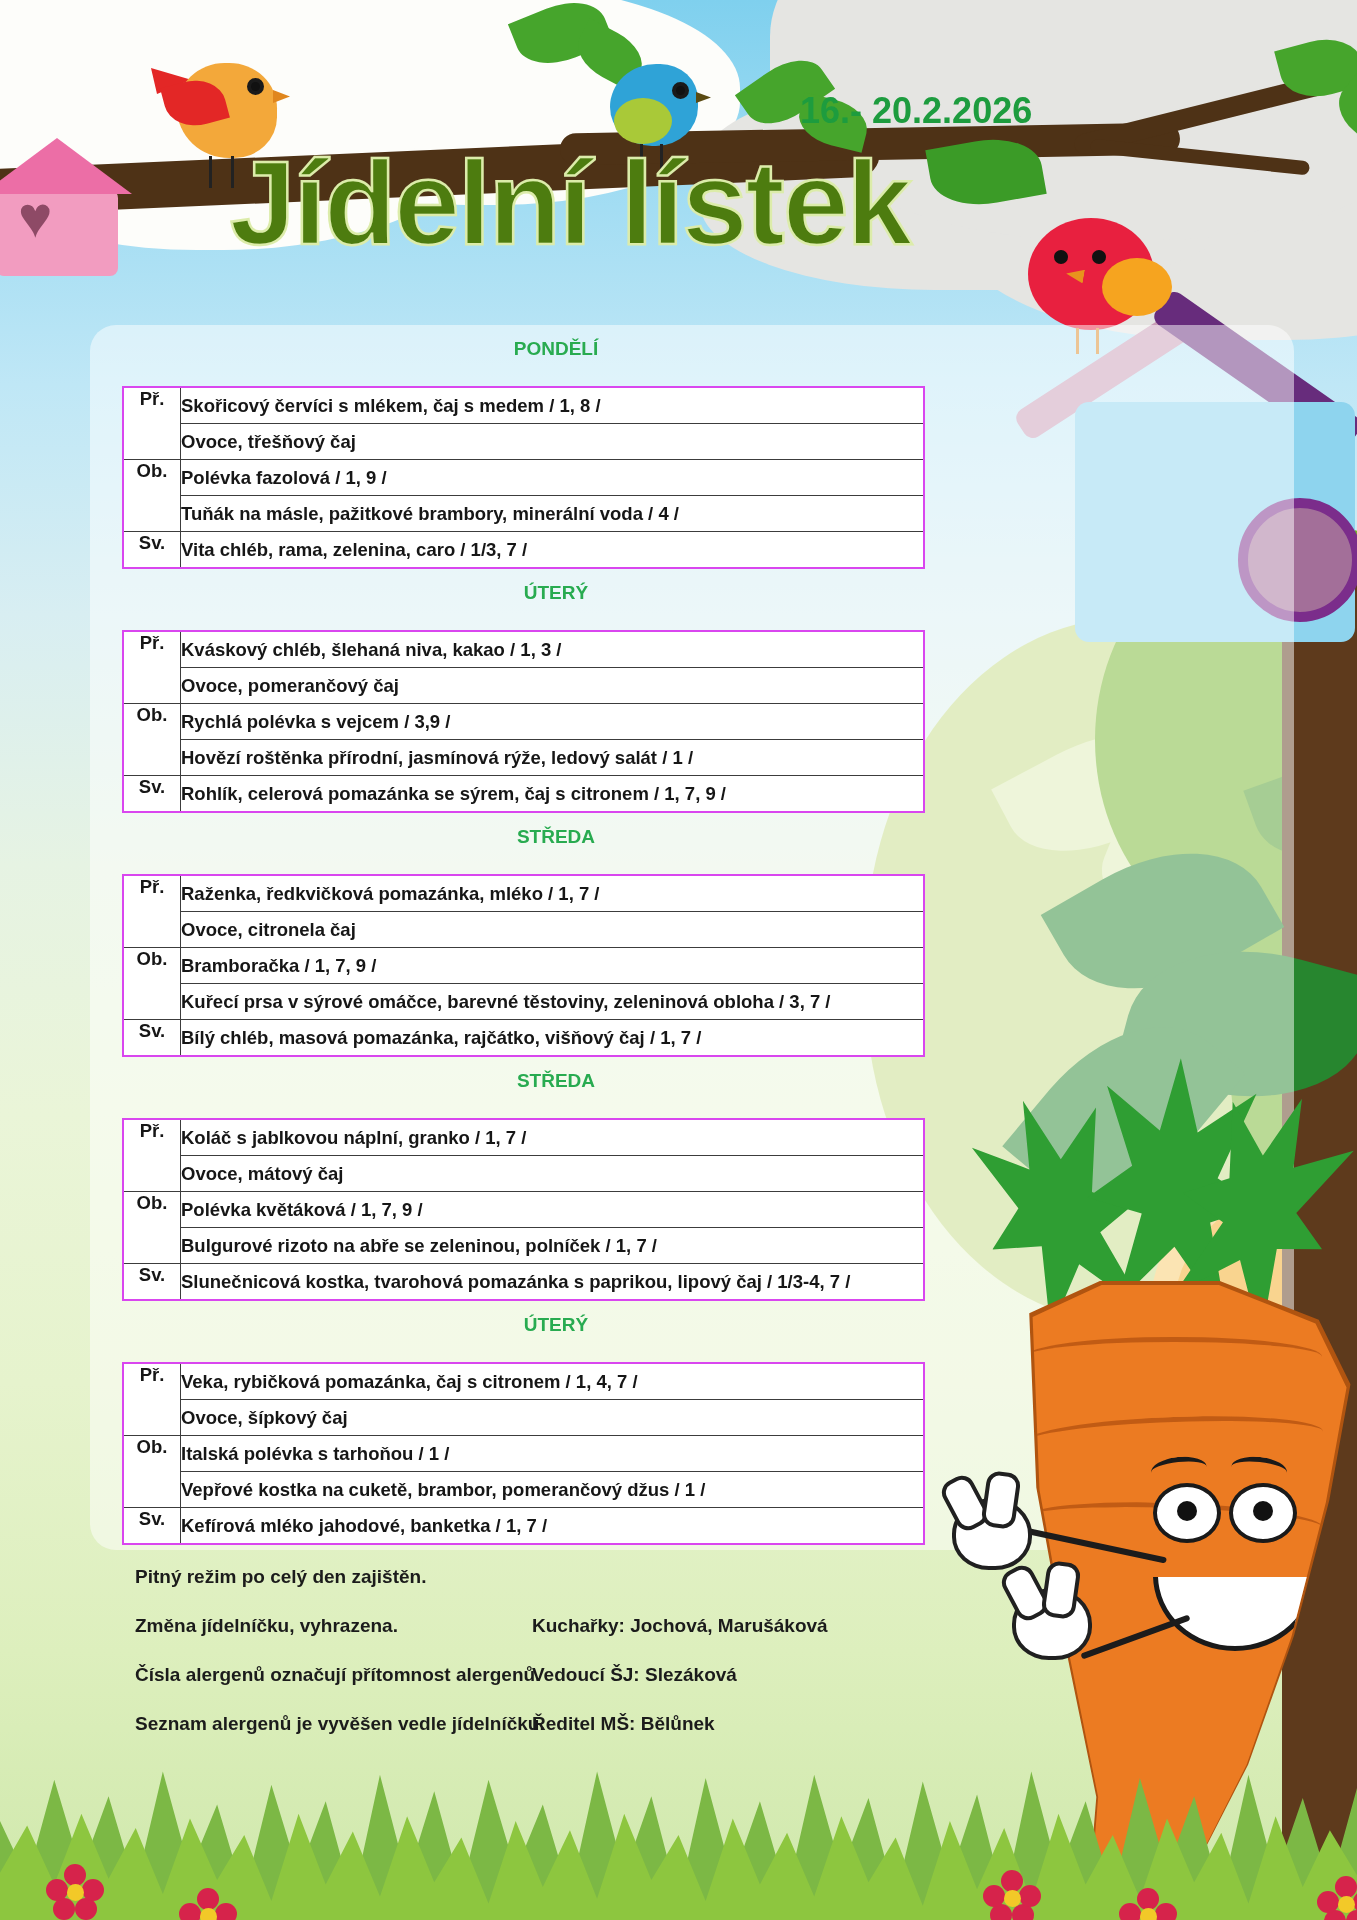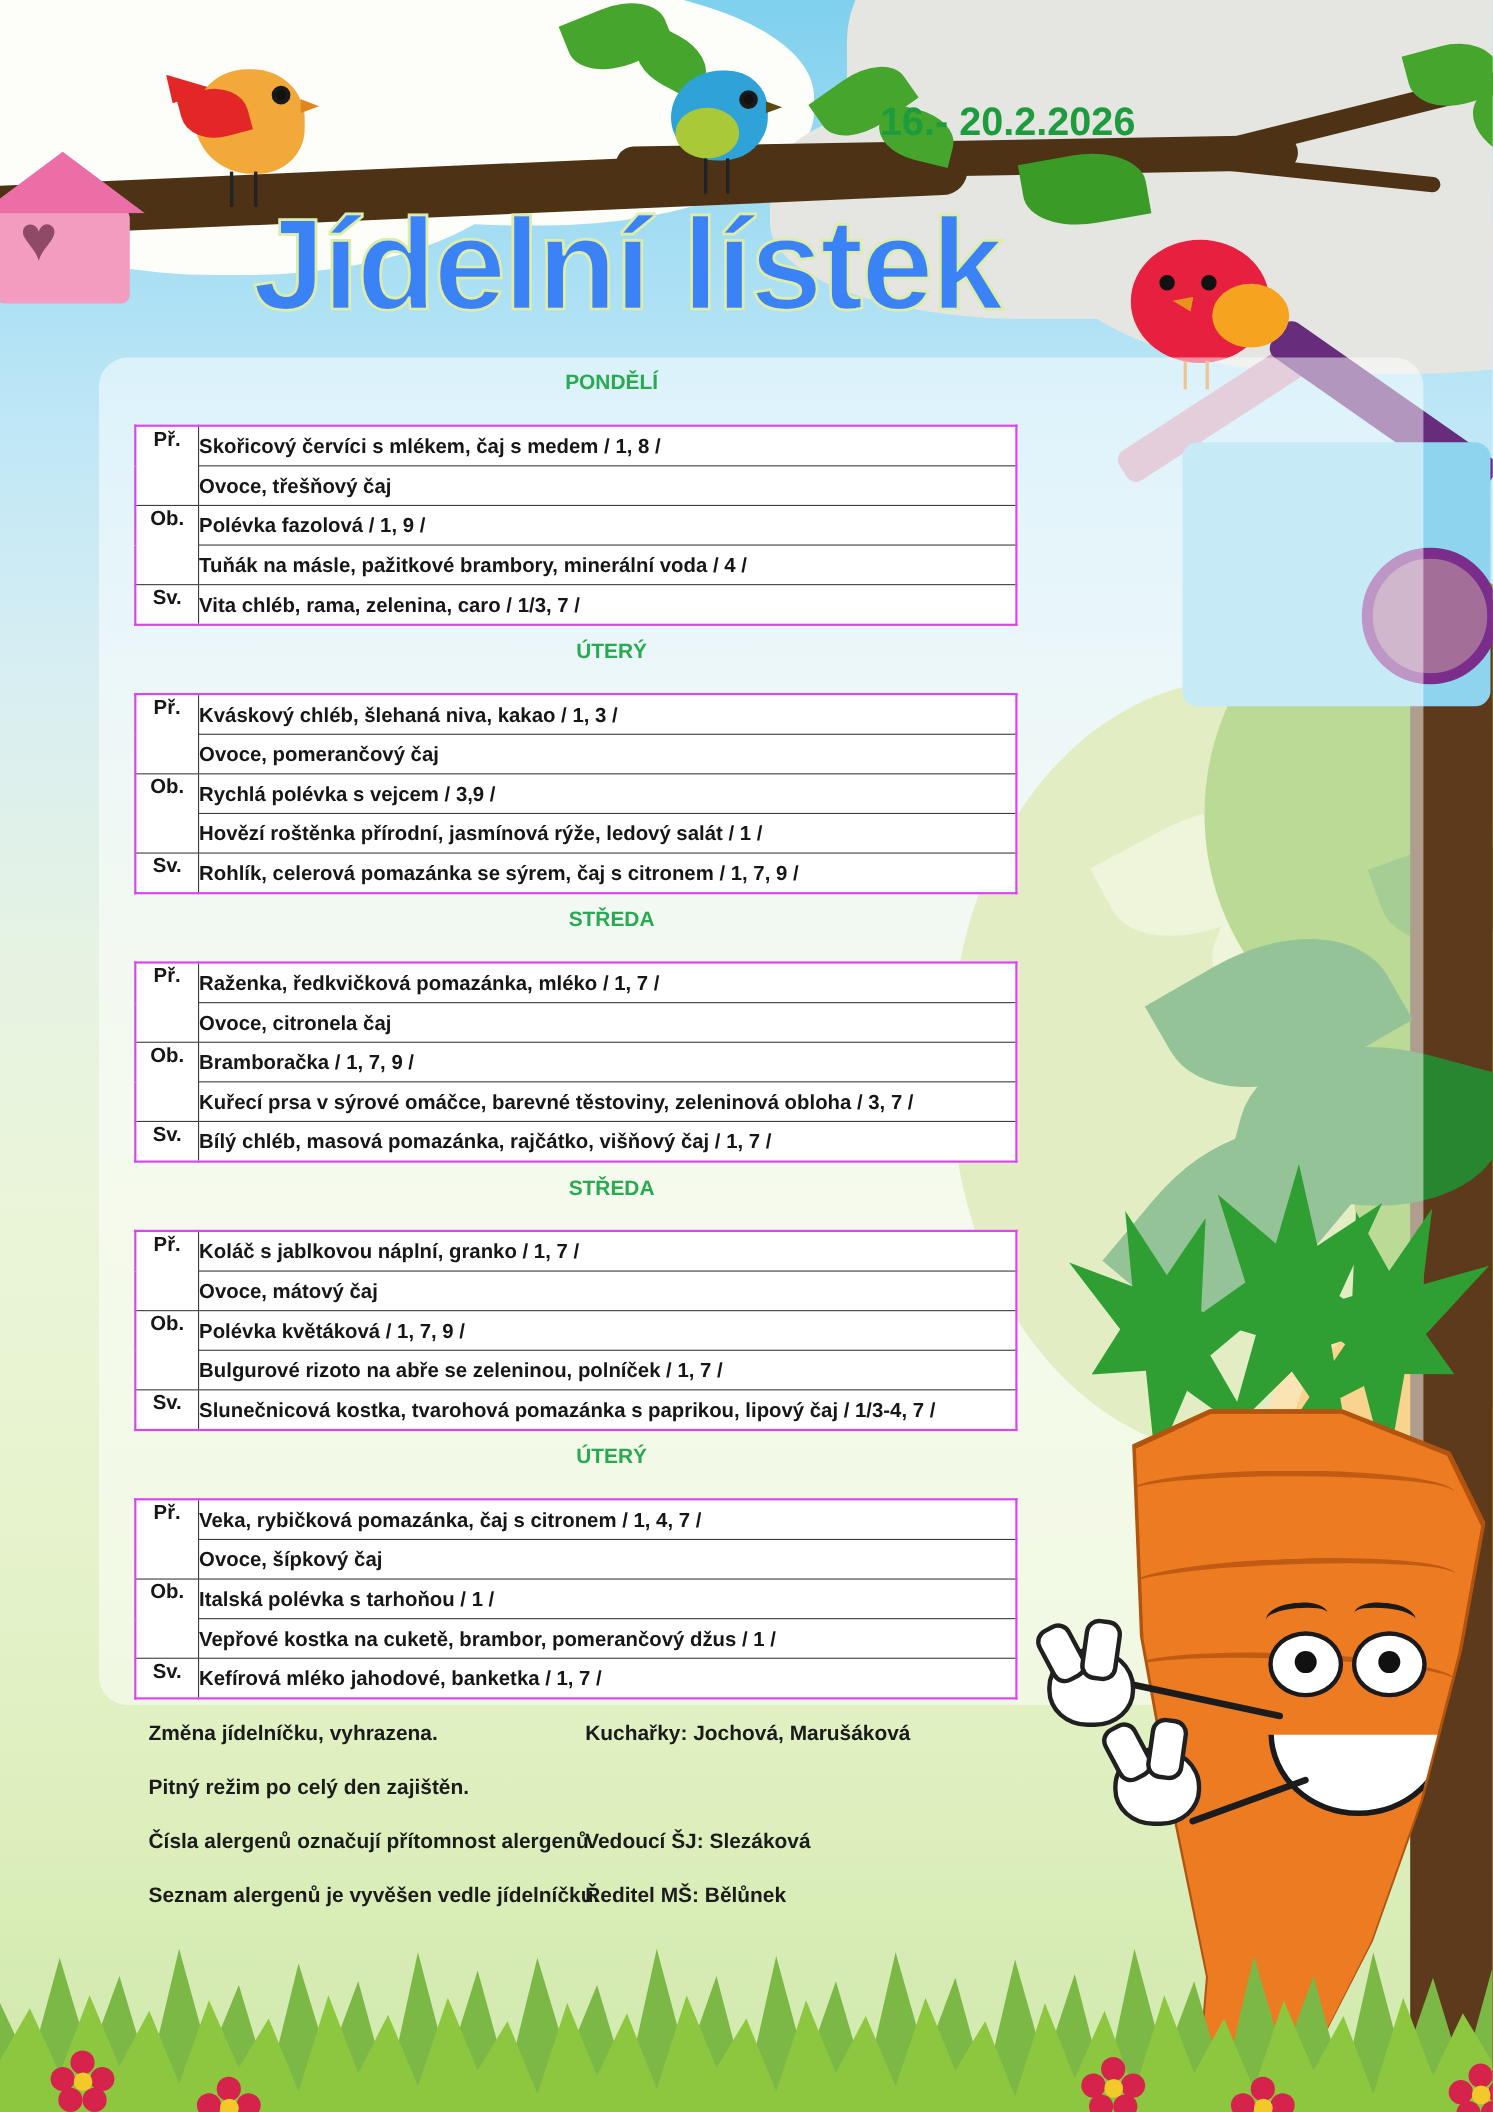--- a/index.html
+++ b/index.html
@@ -113,21 +113,21 @@
   .flower{width:60px;height:60px;}
   .petals{position:absolute;left:19px;top:2px;width:22px;height:22px;border-radius:50%;background:#d6234b;
     box-shadow:-18px 15px 0 #d6234b,18px 15px 0 #d6234b,-11px 34px 0 #d6234b,11px 34px 0 #d6234b;}
   .fcenter{position:absolute;left:22px;top:22px;width:17px;height:17px;background:#f2c928;border-radius:50%;}
   .fw1{left:45px;top:1862px;} .fw2{left:178px;top:1886px;} .fw3{left:982px;top:1868px;}
   .fw4{left:1118px;top:1886px;} .fw5{left:1316px;top:1874px;}
 
   
   .date-range{left:800px;top:90px;width:430px;font-size:36px;font-weight:bold;color:#1d9c3e;z-index:6;}
   .page-title{left:140px;top:135px;width:860px;text-align:center;z-index:6;
-    font-size:118px;font-weight:bold;letter-spacing:-2px;color:#3b82f6;margin-top:38px;
+    font-size:118px;font-weight:bold;letter-spacing:-2px;color:#4d7c0f;
     -webkit-text-stroke:2.5px #dcecaa;}
 
   
   .content{left:122px;top:338px;width:868px;z-index:7;}
   .day-title{height:22px;font-size:19px;font-weight:bold;color:#28ab50;text-align:center;margin-bottom:26px;}
   table.menu{border-collapse:collapse;width:803px;background:#fff;border:2px solid #d946ef;margin-bottom:13px;table-layout:fixed;}
   table.menu td{border:1.5px solid #3c3c3c;height:35px;font-size:18.5px;font-weight:bold;color:#161616;padding:0;white-space:nowrap;}
   td.lbl{width:56px;text-align:center;vertical-align:top;padding-top:6px;}
   td.txt{padding-left:13px;vertical-align:middle;}
 
@@ -387,25 +387,25 @@
         <td class="lbl">Sv.</td>
         <td class="txt">Kefírová mléko jahodové, banketka / 1, 7 /</td>
       </tr>
     </tbody>
       </table>
   </section>
 </div>
 
 <div class="d footer">
   <div class="frow">
+    <div class="note">Pitný režim po celý den zajištěn.</div>
+  </div>
+  <div class="frow">
     <div class="note">Změna jídelníčku, vyhrazena.</div>
     <div class="sig">Kuchařky: Jochová, Marušáková</div>
-  </div>
-  <div class="frow">
-    <div class="note">Pitný režim po celý den zajištěn.</div>
   </div>
   <div class="frow">
     <div class="note">Čísla alergenů označují přítomnost alergenů.</div>
     <div class="sig">Vedoucí ŠJ: Slezáková</div>
   </div>
   <div class="frow">
     <div class="note">Seznam alergenů je vyvěšen vedle jídelníčku.</div>
     <div class="sig">Ředitel MŠ: Bělůnek</div>
   </div>
 </div>

